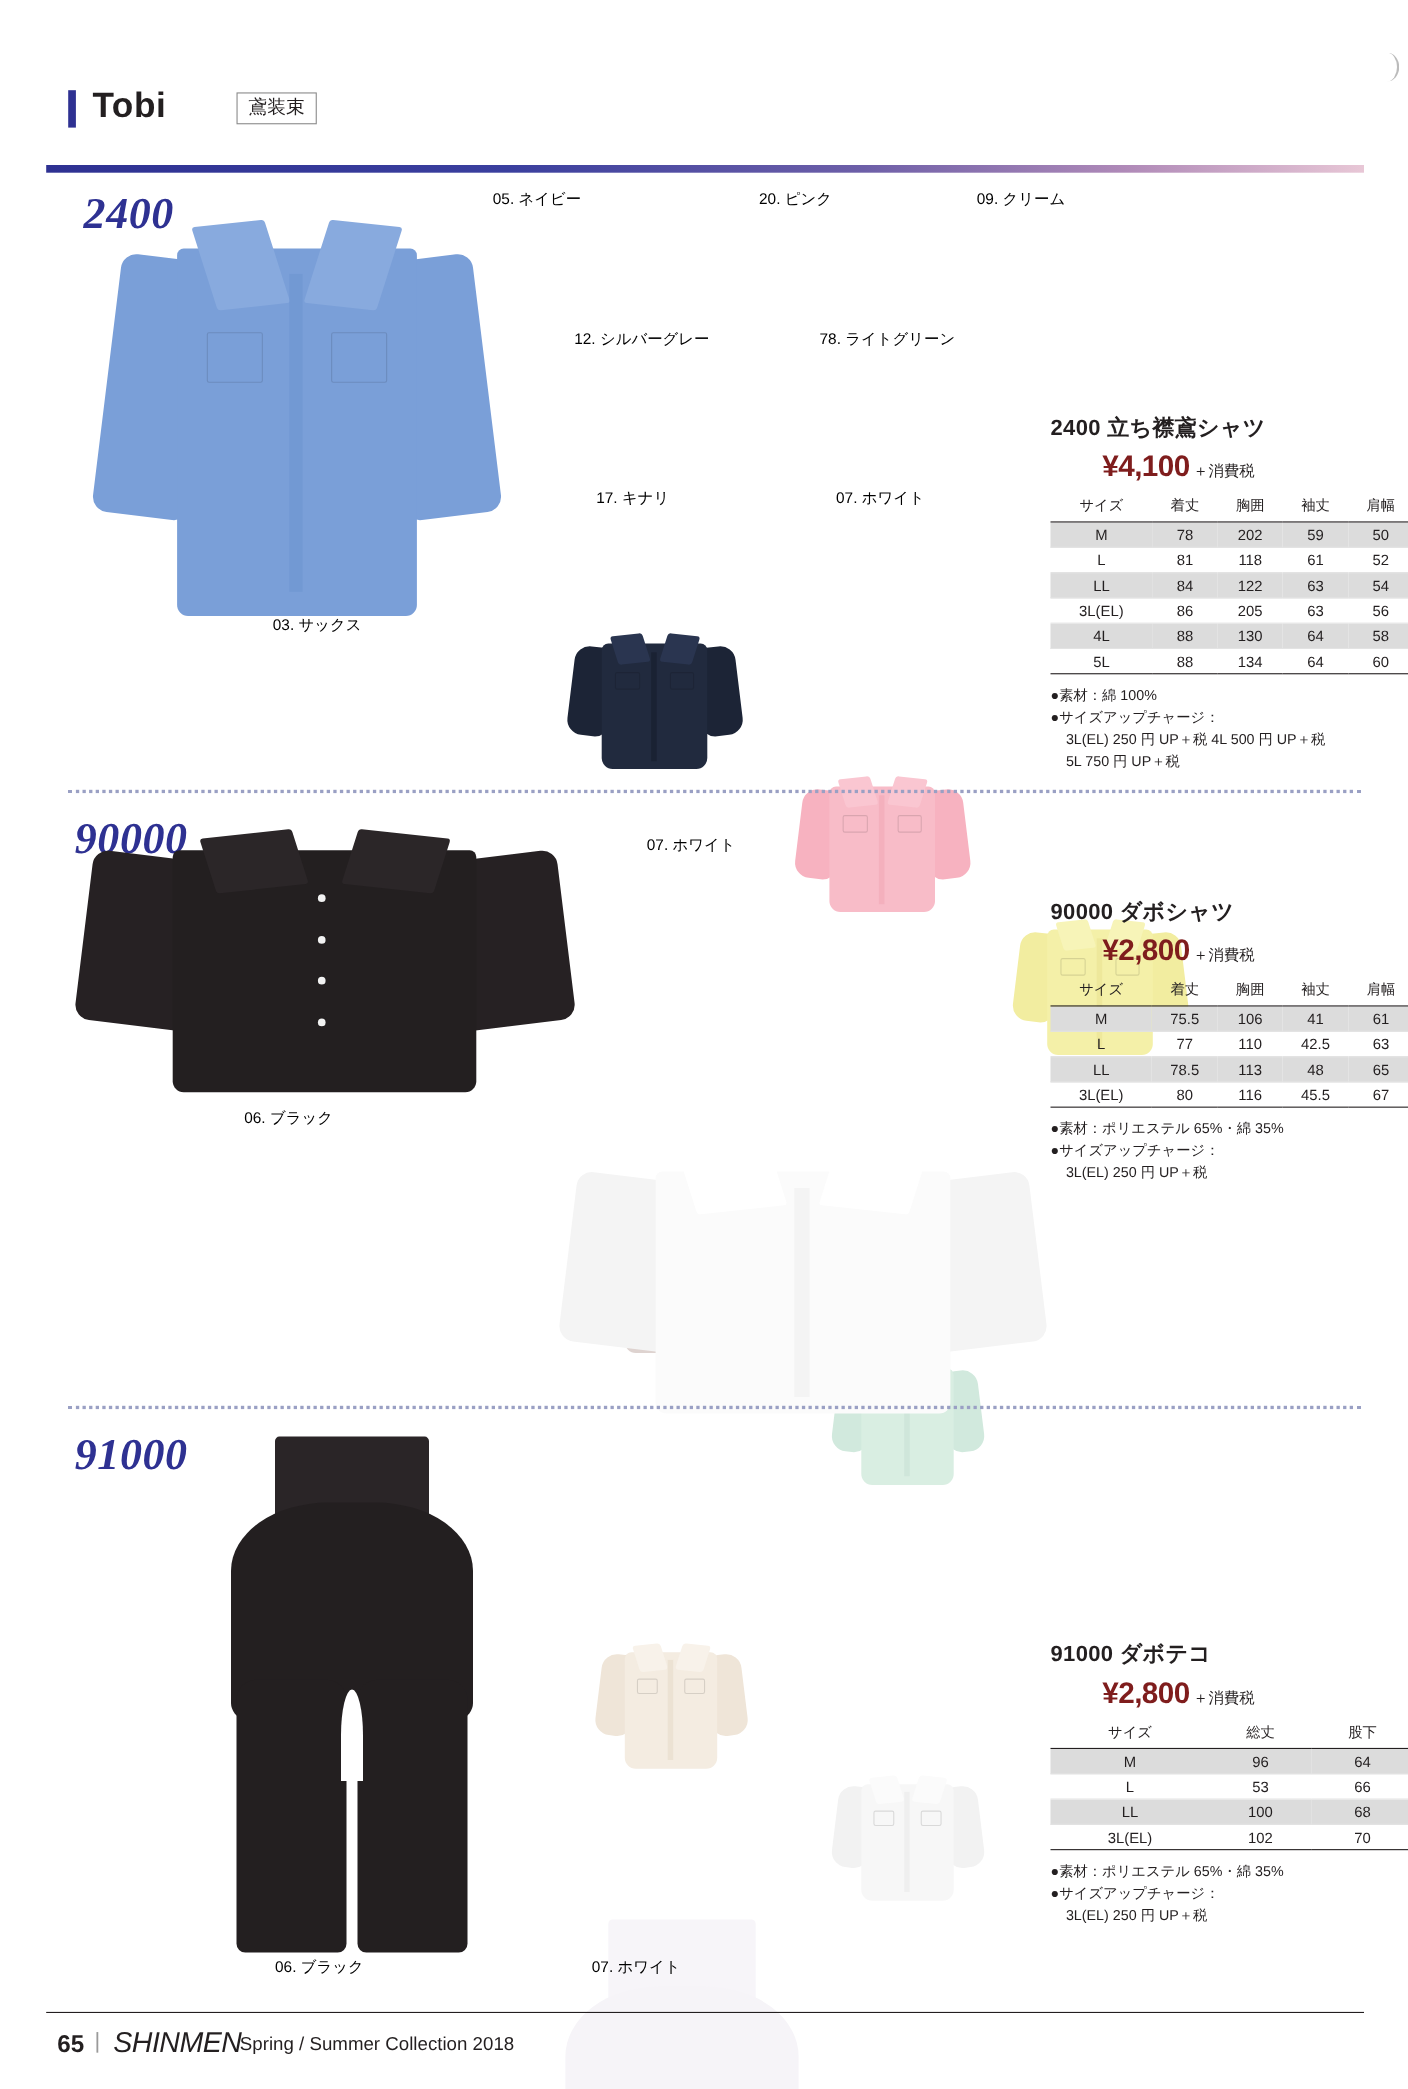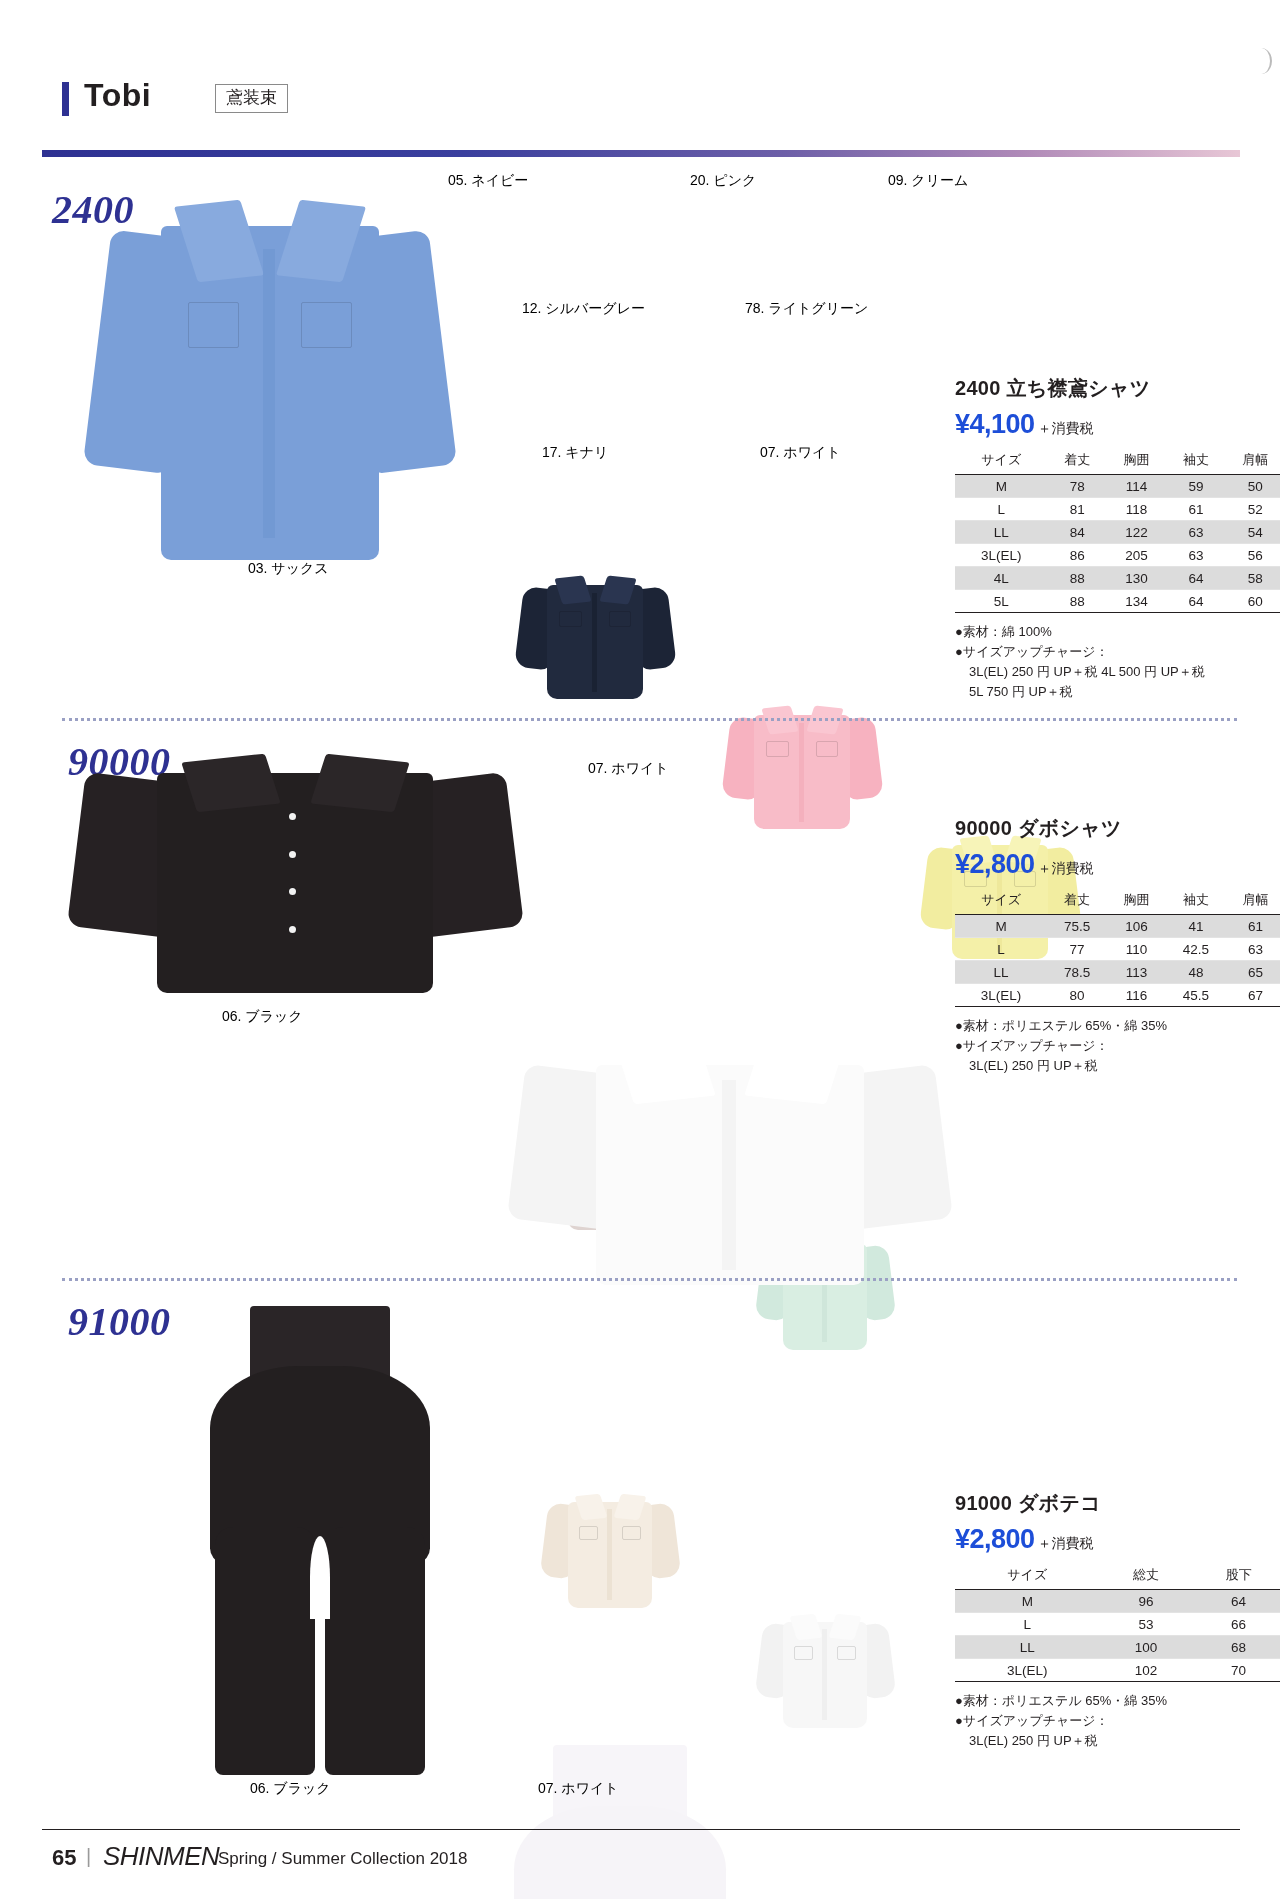--- a/index.html
+++ b/index.html
@@ -73,21 +73,21 @@
 
   .model-number {
     position: absolute;
     font-family: "Liberation Serif", serif;
     font-style: italic;
     font-weight: bold;
     font-size: 40px;
     color: #2e3192;
     letter-spacing: 0.5px;
   }
-  #mn-2400  { left: 52px; top: 10px; margin-top: 16px; }
+  #mn-2400  { left: 76px; top: 10px; }
   #mn-90000 { left: 68px; top: 8px; }
   #mn-91000 { left: 68px; top: 8px; }
 
   
   .garment { position: absolute; }
   .caption {
     position: absolute;
     font-size: 14px;
     color: #000000;
     white-space: nowrap;
@@ -182,22 +182,23 @@
     margin-bottom: 7px;
     letter-spacing: 0.3px;
   }
   .info-price {
     margin-bottom: 8px;
     white-space: nowrap;
   }
   .info-price .amount {
     font-size: 27px;
     font-weight: bold;
-    color: #1d4ed8;
+    color: #7f1d1d;
     letter-spacing: -0.5px;
+    margin-left: 47px;
   }
   .info-price .tax {
     font-size: 14px;
     color: #231f20;
     margin-left: 3px;
   }
   table.size-table {
     border-collapse: collapse;
     width: 330px;
     font-size: 13.5px;
@@ -380,21 +381,21 @@
           <th>着丈</th>
           <th>胸囲</th>
           <th>袖丈</th>
           <th>肩幅</th>
         </tr>
       </thead>
       <tbody>
         <tr class="shaded">
           <td>M</td>
           <td>78</td>
-          <td>114</td>
+          <td>202</td>
           <td>59</td>
           <td>50</td>
         </tr>
         <tr>
           <td>L</td>
           <td>81</td>
           <td>118</td>
           <td>61</td>
           <td>52</td>
         </tr>

